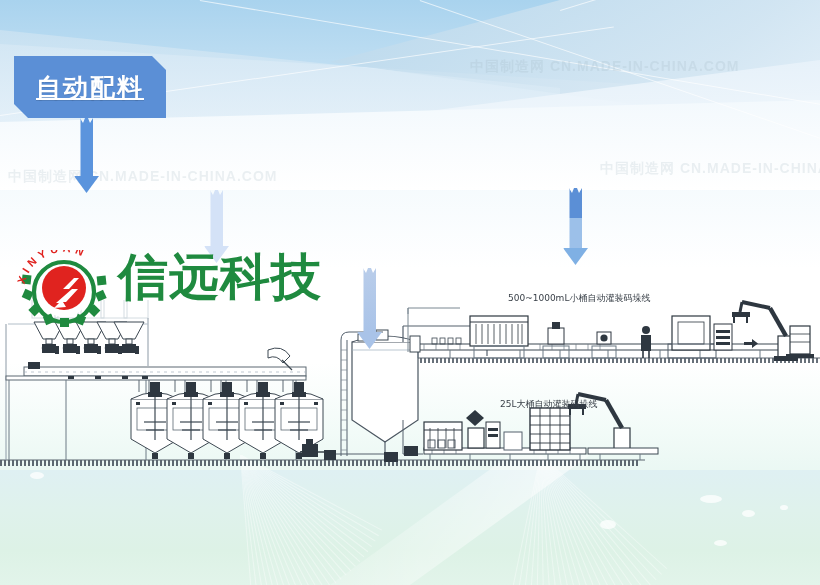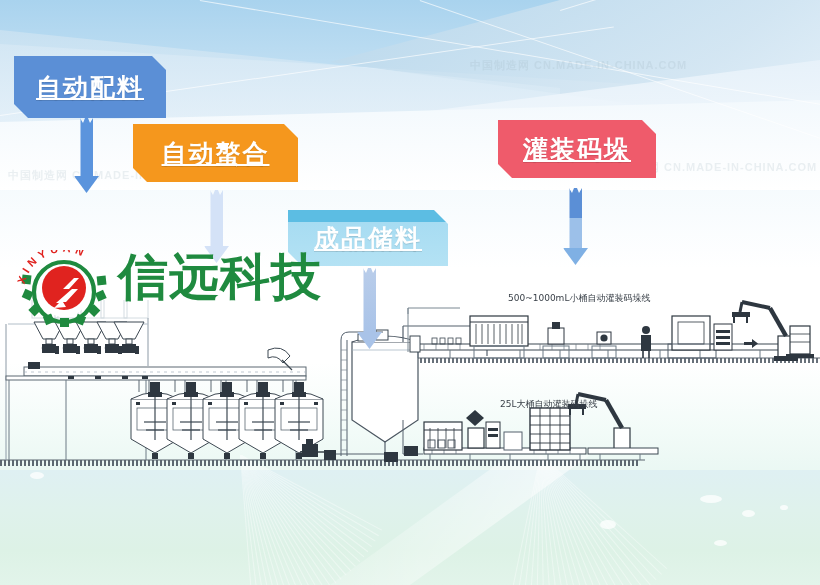--- a/index.html
+++ b/index.html
@@ -50,21 +50,21 @@
        transform-origin:50% 0;}
   .rays2{position:absolute;left:330px;top:455px;width:520px;height:135px;overflow:hidden;opacity:.45;}
   .ray2{position:absolute;left:210px;top:0;width:1px;height:170px;background:rgba(255,255,255,.85);
         transform-origin:50% 0;}
   .swoosh{position:absolute;left:330px;top:455px;width:420px;height:130px;
           background:linear-gradient(120deg,rgba(255,255,255,.0) 0%,rgba(255,255,255,.55) 50%,rgba(255,255,255,0) 100%);
           clip-path:polygon(0 130px,180px 0,260px 0,80px 130px);}
   .bubble{position:absolute;border-radius:50%;background:rgba(255,255,255,.75);}
 
   
-  .wm{position:absolute;color:rgba(150,170,185,.18);font-size:11px;letter-spacing:1px;
+  .wm{position:absolute;color:rgba(150,170,185,.18);font-size:14px;letter-spacing:1px;
       white-space:nowrap;font-family:"Liberation Sans",sans-serif;font-weight:bold;}
 
   
   .banner{
     position:absolute;display:flex;align-items:center;justify-content:center;
     color:#ffffff;font-weight:bold;letter-spacing:2px;
     font-family:"DejaVu Sans","Liberation Sans",sans-serif;
     text-shadow:0 1px 1px rgba(0,0,0,.12);
     clip-path:polygon(0 0, calc(100% - 14px) 0, 100% 14px, 100% 100%, 14px 100%, 0 calc(100% - 14px));
   }
@@ -529,29 +529,20 @@
     <div class="head"></div>
   </div>
   <div class="arrow" id="arrow-4">
     <div class="shaft"></div>
     <div class="head"></div>
   </div>
 
   <div class="banner" id="banner-auto-batching">
     <span class="txt">自动配料</span>
   </div>
-  <div class="banner" id="banner-auto-chelation">
-    <span class="txt">自动螯合</span>
-  </div>
-  <div class="banner" id="banner-finished-storage">
-    <span class="txt">成品储料</span>
-  </div>
-  <div class="banner" id="banner-filling-palletizing">
-    <span class="txt">灌装码垛</span>
-  </div>
 
   <div id="company-logo">
     <div id="logo-mark">
       <svg width="100" height="78" viewBox="0 0 100 78" xmlns="http://www.w3.org/2000/svg">
         <defs>
           <path id="arcpath" d="M 10,42 A 40,40 0 0 1 90,42" fill="none"></path>
         </defs>
 
         <g fill="none" stroke="#1f8a3f" stroke-width="4.2">
           <circle cx="50" cy="42" r="30"></circle>

